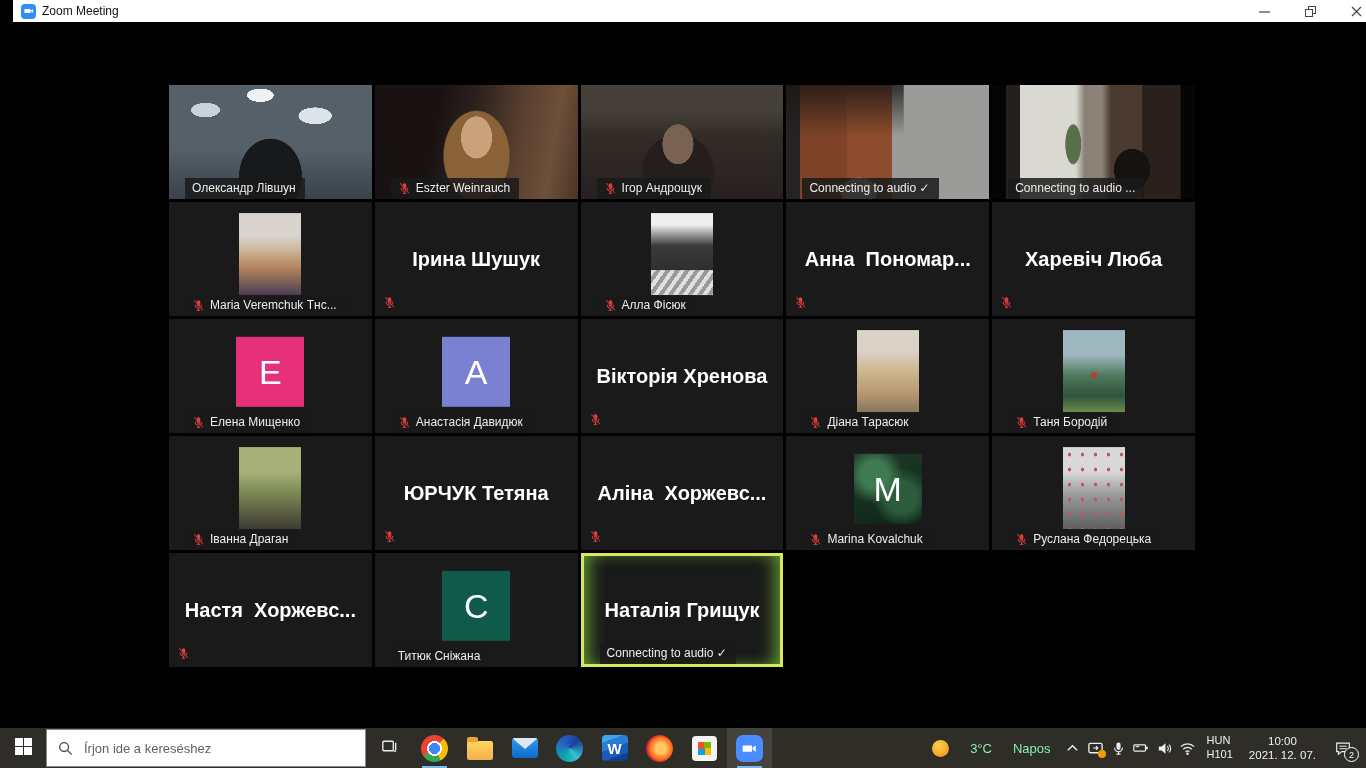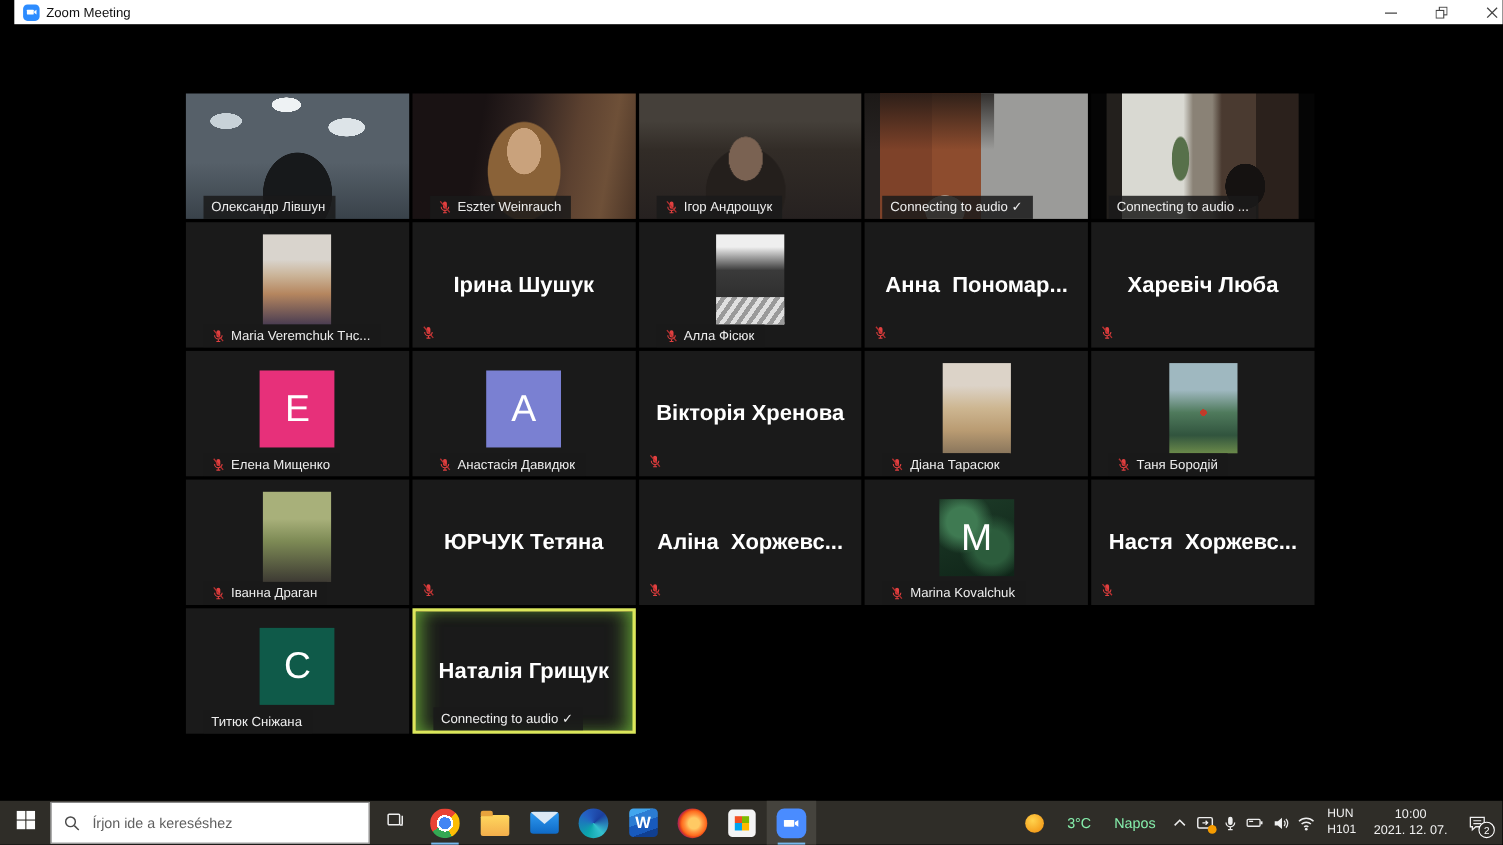--- a/index.html
+++ b/index.html
@@ -94,21 +94,21 @@
         linear-gradient(160deg,#1d3b28,#0f2418)}
   .t22 .avatar-photo{background:
         radial-gradient(#d05050 1.3px,transparent 1.9px),
         linear-gradient(180deg,#d8d8d8 0 30%,#9a9a9a 58%,#5f5f5f 100%);
         background-size:13px 15px,100% 100%}
 
   
   .taskbar{position:absolute;left:0;bottom:0;width:100%;height:40px;background:#2f2d28;
            display:flex;align-items:center;z-index:5}
   .tb-btn{width:46px;height:40px;display:flex;align-items:center;justify-content:center;position:relative;flex:0 0 auto}
-  .searchbox{width:290px;height:38px;background:#fff;border:1px solid #8a8a8a;box-sizing:border-box;
+  .searchbox{width:320px;height:38px;background:#fff;border:1px solid #8a8a8a;box-sizing:border-box;
              display:flex;align-items:center;flex:0 0 auto}
   .searchbox svg{margin:0 9px 0 11px;flex:0 0 auto}
   .searchbox input{border:none;outline:none;font-size:13px;color:#444;width:220px;
                    font-family:"Liberation Sans","DejaVu Sans",sans-serif;background:transparent}
   .searchbox input::placeholder{color:#5f5f5f;opacity:1}
   .appbtn{width:45px;height:40px;display:flex;align-items:center;justify-content:center;position:relative;flex:0 0 auto}
   .appbtn.running::after{content:"";position:absolute;bottom:0;left:10px;right:10px;height:2px;background:#76b9ed}
   .appbtn.active{background:#45433d}
   .ic{flex:0 0 auto}
   .ic-chrome{width:27px;height:27px;border-radius:50%;background:
@@ -422,20 +422,36 @@
         <svg width="13" height="13" viewBox="0 0 16 16">
             <path fill="#e04040" d="M8 1.5a2.2 2.2 0 0 1 2.2 2.2v3.6A2.2 2.2 0 0 1 8 9.5 2.2 2.2 0 0 1 5.8 7.3V3.7A2.2 2.2 0 0 1 8 1.5z"></path>
             <path fill="none" stroke="#e04040" stroke-width="1.2" d="M3.8 7.2a4.2 4.2 0 0 0 8.4 0"></path>
             <path stroke="#e04040" stroke-width="1.2" d="M8 11.5v2.3M5.8 14h4.4"></path>
             <path stroke="#b83030" stroke-width="1.4" d="M2.8 1.3l10.6 12.4"></path>
           </svg>
       </span>
       <span class="label-text">Marina Kovalchuk</span>
     </div>
   </div>
+    <div class="tile t22">
+
+    <div class="avatar-photo"></div>
+
+    <div class="name-label">
+      <span class="mic-in-label">
+        <svg width="13" height="13" viewBox="0 0 16 16">
+            <path fill="#e04040" d="M8 1.5a2.2 2.2 0 0 1 2.2 2.2v3.6A2.2 2.2 0 0 1 8 9.5 2.2 2.2 0 0 1 5.8 7.3V3.7A2.2 2.2 0 0 1 8 1.5z"></path>
+            <path fill="none" stroke="#e04040" stroke-width="1.2" d="M3.8 7.2a4.2 4.2 0 0 0 8.4 0"></path>
+            <path stroke="#e04040" stroke-width="1.2" d="M8 11.5v2.3M5.8 14h4.4"></path>
+            <path stroke="#b83030" stroke-width="1.4" d="M2.8 1.3l10.6 12.4"></path>
+          </svg>
+      </span>
+      <span class="label-text">Руслана Федорецька</span>
+    </div>
+  </div>
     <div class="tile t23">
     <div class="center-name">Настя  Хоржевс...</div>
 
     <span class="mic-solo">
       <svg width="13" height="13" viewBox="0 0 16 16">
           <path fill="#e04040" d="M8 1.5a2.2 2.2 0 0 1 2.2 2.2v3.6A2.2 2.2 0 0 1 8 9.5 2.2 2.2 0 0 1 5.8 7.3V3.7A2.2 2.2 0 0 1 8 1.5z"></path>
           <path fill="none" stroke="#e04040" stroke-width="1.2" d="M3.8 7.2a4.2 4.2 0 0 0 8.4 0"></path>
           <path stroke="#e04040" stroke-width="1.2" d="M8 11.5v2.3M5.8 14h4.4"></path>
           <path stroke="#b83030" stroke-width="1.4" d="M2.8 1.3l10.6 12.4"></path>
         </svg>

